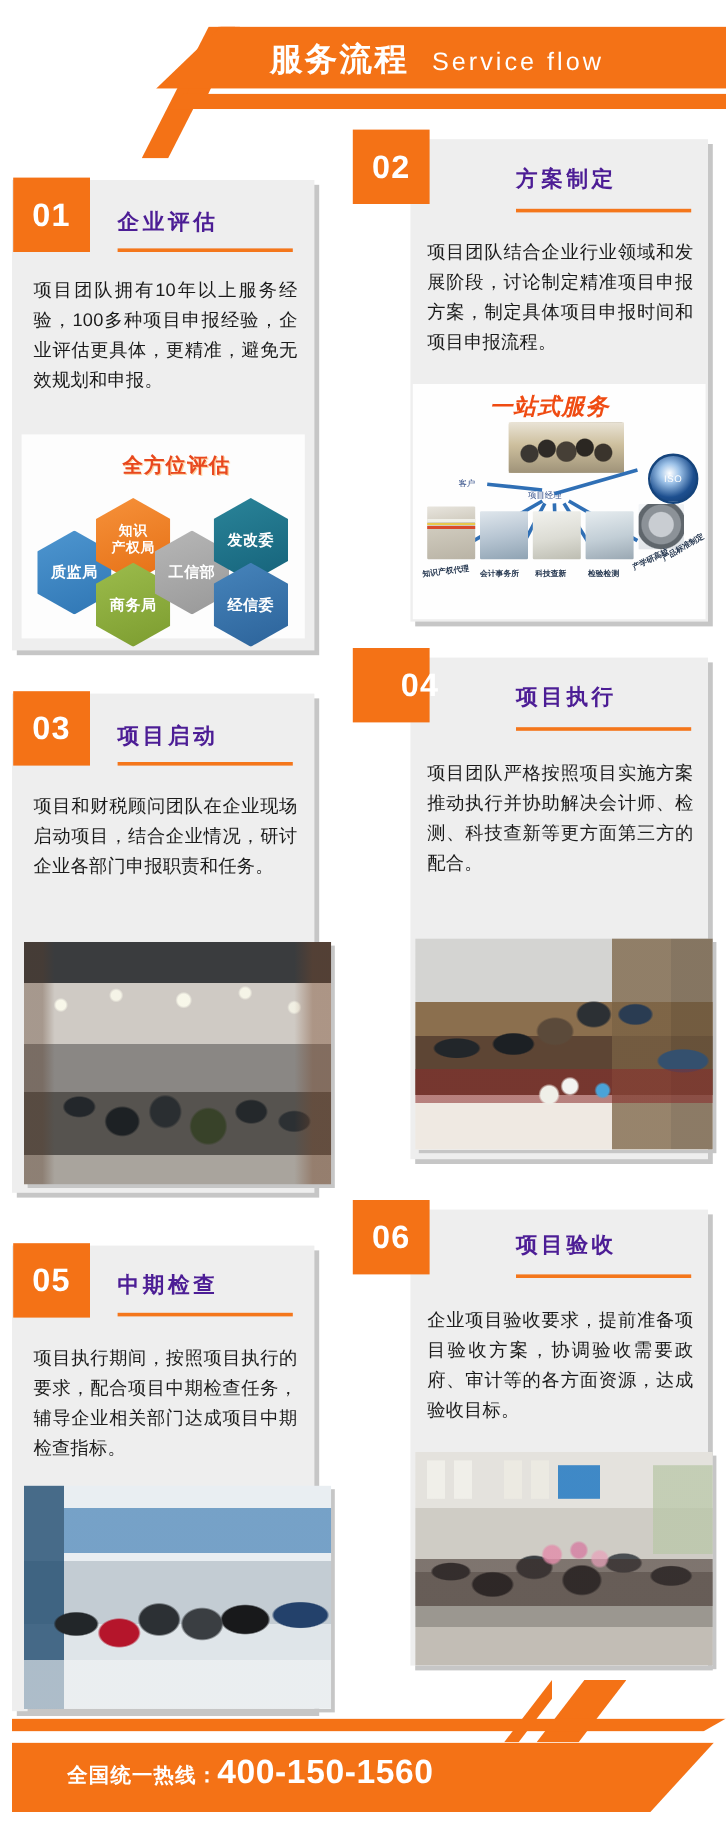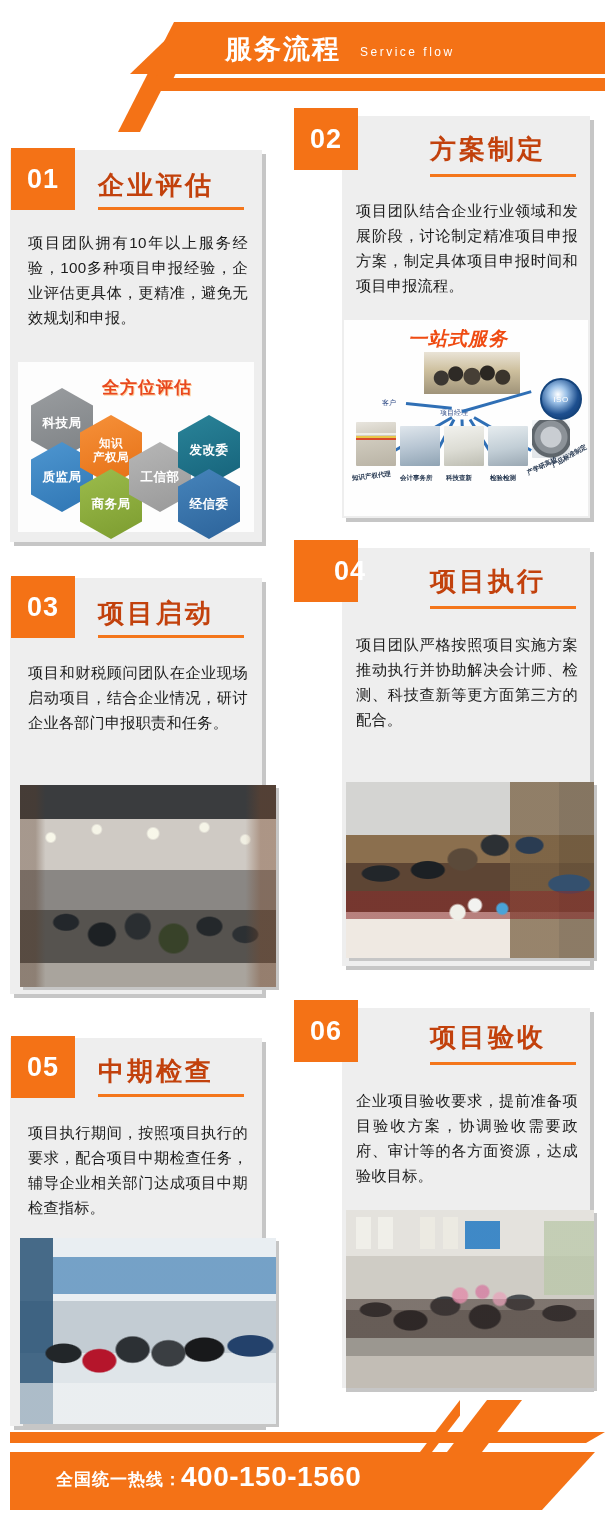--- a/index.html
+++ b/index.html
@@ -33,41 +33,41 @@
     background:#f47216;
     clip-path: polygon(32px 0, 50px 0, 18px 68px, 0 68px);
   }
   .hdr-title {
     position:absolute; left:225px; top:30px;
     color:#ffffff; font-size:27px; font-weight:bold; letter-spacing:2px;
     line-height:38px; white-space:nowrap;
   }
   .hdr-sub {
     position:absolute; left:360px; top:40px;
-    color:#ffffff; font-size:12px; letter-spacing:2.5px;
+    color:#ffffff; font-size:21px; letter-spacing:2.5px;
     line-height:24px; white-space:nowrap;
   }
 
   
   .card { position:absolute; }
   .card-body {
     position:absolute; left:0; top:0;
     background:#eeeeee;
     box-shadow: 4px 4px 0 0 #c6c6c6;
   }
   .badge {
     position:absolute;
     width:64px; height:62px; background:#f47216;
     color:#ffffff; font-size:27px; font-weight:bold;
     display:flex; align-items:center; justify-content:center;
     letter-spacing:1px; z-index:5;
   }
   .card-title {
     position:absolute;
-    color:#c2410c; font-size:26px; font-weight:bold;
+    color:#4c1d95; font-size:18px; font-weight:bold;
     letter-spacing:3px; white-space:nowrap; line-height:30px;
   }
   .title-rule {
     position:absolute; height:3px; background:#f4761b;
   }
   .card-desc {
     position:absolute;
     color:#1b1b1b; font-size:15.2px; line-height:25px;
     letter-spacing:0.2px; text-align:justify;
   }
@@ -173,23 +173,20 @@
   <div class="card" style="left:10px; top:150px; width:256px; height:396px;">
     <div class="card-body" style="width:252px; height:392px;"></div>
     <div class="badge" style="left:1px; top:-2px;">01</div>
     <div class="card-title" style="left:88px; top:20px;">企业评估</div>
     <div class="title-rule" style="left:88px; top:57px; width:146px;"></div>
     <div class="card-desc" style="left:18px; top:80px; width:220px;">项目团队拥有10年以上服务经验，100多种项目申报经验，企业评估更具体，更精准，避免无效规划和申报。</div>
 
     <div class="hexwrap" style="left:8px; top:212px; width:236px; height:170px;">
       <div class="hextitle" style="left:84px; top:14px;">全方位评估</div>
 
-      <div class="hex" style="left:13px; top:26px; background:linear-gradient(160deg,#9a9da0,#7d8184);">
-        <span>科技局</span>
-      </div>
       <div class="hex" style="left:13px; top:80px; background:linear-gradient(160deg,#4e96d0,#2f76b4);">
         <span>质监局</span>
       </div>
       <div class="hex" style="left:62px; top:53px; background:linear-gradient(160deg,#f6913a,#e56f14); font-size:11.5px; white-space:pre-line;">
         <span>知识
 产权局</span>
       </div>
       <div class="hex" style="left:62px; top:107px; background:linear-gradient(160deg,#9cbc4c,#7c9c2f);">
         <span>商务局</span>
       </div>

